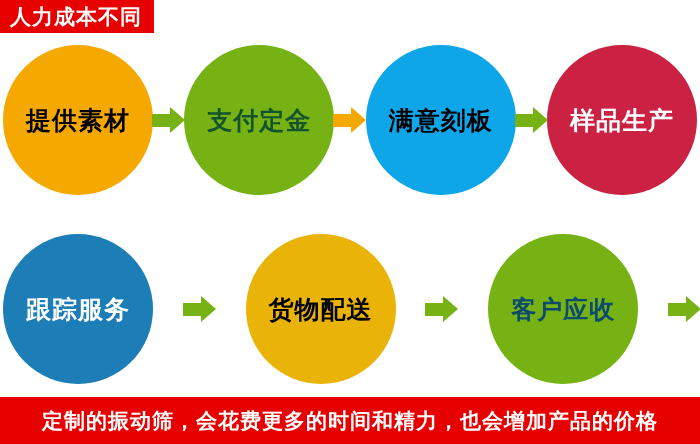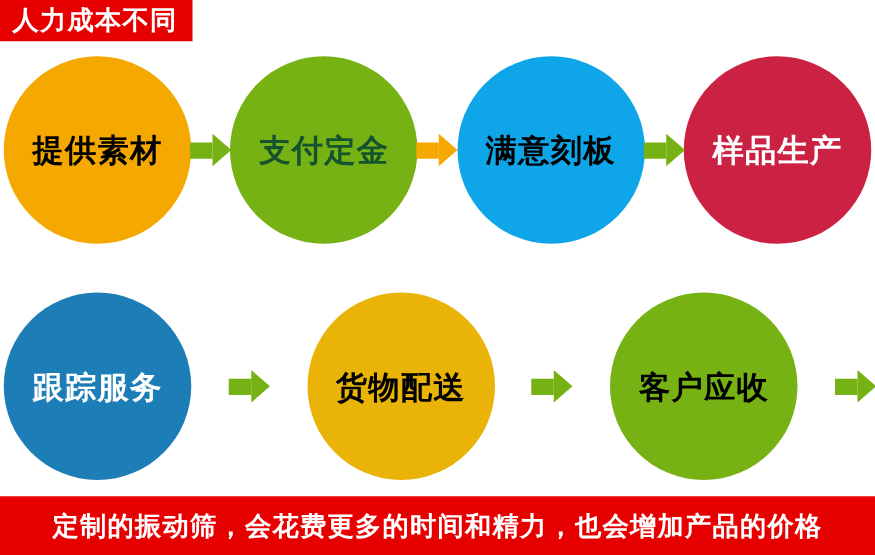--- a/index.html
+++ b/index.html
@@ -147,21 +147,21 @@
 
   <div class="step-circle" style="background-color: #eab308; color: rgb(0, 0, 0);">
     <span class="step-label">货物配送</span>
   </div>
 
   <div class="flow-arrow">
     <span class="arrow-body" style="background-color: rgb(118, 178, 20);"></span>
     <span class="arrow-head" style="border-left-color: rgb(118, 178, 20);"></span>
   </div>
 
-  <div class="step-circle" style="background-color: rgb(118, 178, 20); color: #000000;">
+  <div class="step-circle" style="background-color: rgb(118, 178, 20); color: #0c4a6e;">
     <span class="step-label">客户应收</span>
   </div>
 
   <div class="flow-arrow">
     <span class="arrow-body" style="background-color: rgb(118, 178, 20);"></span>
     <span class="arrow-head" style="border-left-color: rgb(118, 178, 20);"></span>
   </div>
 
 
 </div>

